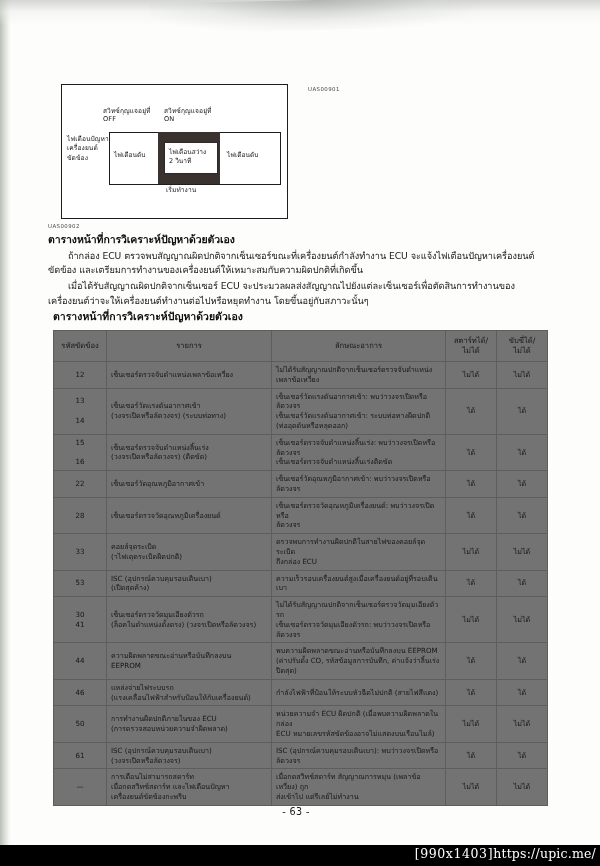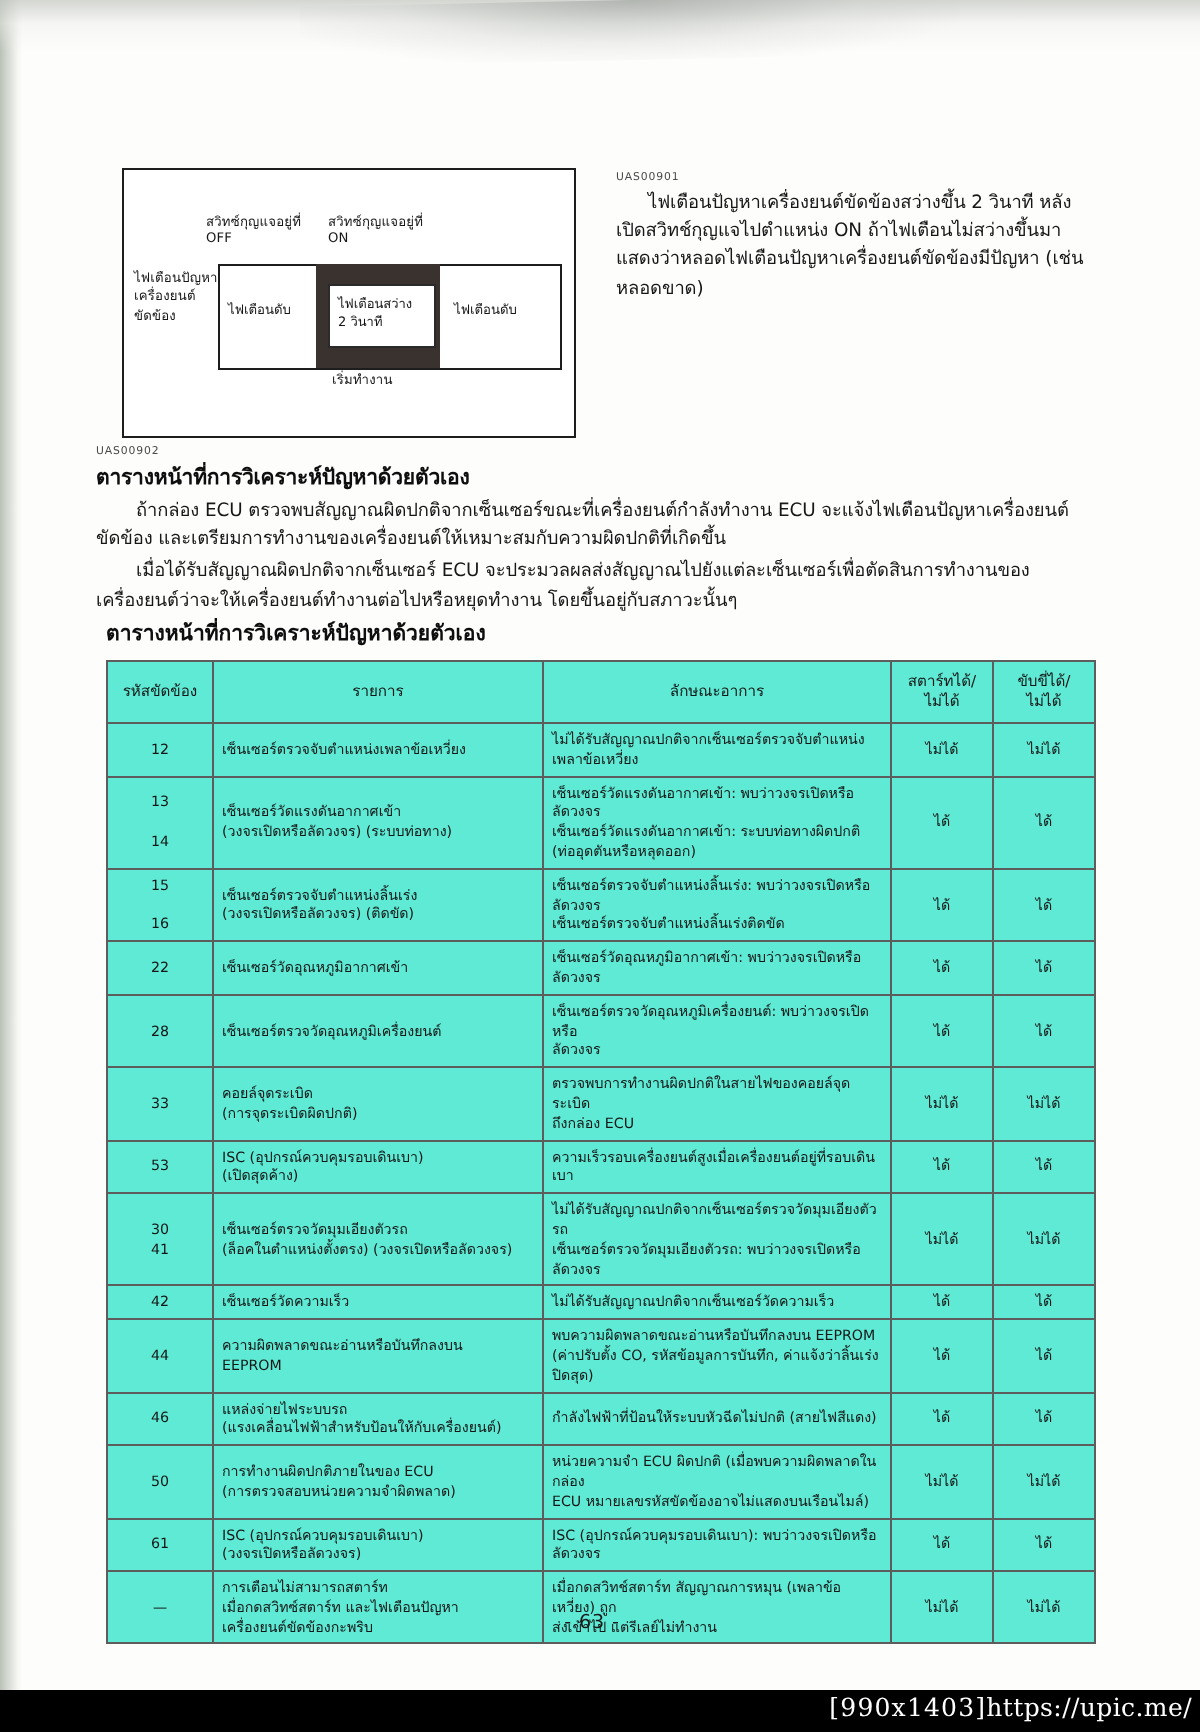--- a/index.html
+++ b/index.html
@@ -161,21 +161,21 @@
     color: #0e0e0e;
   }
 
   
   #dtc-table {
     position: absolute;
     left: 53px; top: 330px;
     width: 494px;
     border-collapse: collapse;
     table-layout: fixed;
-    background: #5eead4;
+    background: #737373;
   }
   #dtc-table col.c-code { width: 53px; }
   #dtc-table col.c-item { width: 165px; }
   #dtc-table col.c-symp { width: 174px; }
   #dtc-table col.c-start { width: 51px; }
   #dtc-table col.c-drive { width: 51px; }
 
   #dtc-table th, #dtc-table td {
     border: .9px solid #5d5d5d;
     color: #161616;
@@ -261,21 +261,20 @@
         <div id="fig-inset-text">ไฟเตือนสว่าง
 2 วินาที</div>
       </div>
 
       <div class="fig-label" id="fig-start">เริ่มทำงาน</div>
     </div>
   </div>
 
   <div id="intro-block">
     <div class="ref-code">UAS00901</div>
-    <div class="body-para">ไฟเตือนปัญหาเครื่องยนต์ขัดข้องสว่างขึ้น 2 วินาที หลังเปิดสวิทช์กุญแจไปตำแหน่ง ON ถ้าไฟเตือนไม่สว่างขึ้นมา แสดงว่าหลอดไฟเตือนปัญหาเครื่องยนต์ขัดข้องมีปัญหา (เช่น หลอดขาด)</div>
   </div>
 
   <div id="mid-block">
     <div class="ref-code">UAS00902</div>
     <div class="sec-heading">ตารางหน้าที่การวิเคราะห์ปัญหาด้วยตัวเอง</div>
     <div class="body-para">ถ้ากล่อง ECU ตรวจพบสัญญาณผิดปกติจากเซ็นเซอร์ขณะที่เครื่องยนต์กำลังทำงาน ECU จะแจ้งไฟเตือนปัญหาเครื่องยนต์ขัดข้อง และเตรียมการทำงานของเครื่องยนต์ให้เหมาะสมกับความผิดปกติที่เกิดขึ้น</div>
     <div class="body-para">เมื่อได้รับสัญญาณผิดปกติจากเซ็นเซอร์ ECU จะประมวลผลส่งสัญญาณไปยังแต่ละเซ็นเซอร์เพื่อตัดสินการทำงานของเครื่องยนต์ว่าจะให้เครื่องยนต์ทำงานต่อไปหรือหยุดทำงาน โดยขึ้นอยู่กับสภาวะนั้นๆ</div>
   </div>
 
   <div id="table-heading">ตารางหน้าที่การวิเคราะห์ปัญหาด้วยตัวเอง</div>
@@ -342,21 +341,21 @@
           <td class="code">28</td>
           <td class="item">เซ็นเซอร์ตรวจวัดอุณหภูมิเครื่องยนต์</td>
           <td class="symp">เซ็นเซอร์ตรวจวัดอุณหภูมิเครื่องยนต์: พบว่าวงจรเปิดหรือ
 ลัดวงจร</td>
           <td class="yn">ได้</td>
           <td class="yn">ได้</td>
         </tr>
         <tr>
           <td class="code">33</td>
           <td class="item">คอยล์จุดระเบิด
-(การจุดระเบิดผิดปกติ)</td>
+(าไฟเตุดระเบิดผิดปกติ)</td>
           <td class="symp">ตรวจพบการทำงานผิดปกติในสายไฟของคอยล์จุดระเบิด
 ถึงกล่อง ECU</td>
           <td class="yn">ไม่ได้</td>
           <td class="yn">ไม่ได้</td>
         </tr>
         <tr>
           <td class="code">53</td>
           <td class="item">ISC (อุปกรณ์ควบคุมรอบเดินเบา)
 (เปิดสุดค้าง)</td>
           <td class="symp">ความเร็วรอบเครื่องยนต์สูงเมื่อเครื่องยนต์อยู่ที่รอบเดินเบา</td>
@@ -367,27 +366,20 @@
           <td class="code">30
 41</td>
           <td class="item">เซ็นเซอร์ตรวจวัดมุมเอียงตัวรถ
 (ล็อคในตำแหน่งตั้งตรง) (วงจรเปิดหรือลัดวงจร)</td>
           <td class="symp">ไม่ได้รับสัญญาณปกติจากเซ็นเซอร์ตรวจวัดมุมเอียงตัวรถ
 เซ็นเซอร์ตรวจวัดมุมเอียงตัวรถ: พบว่าวงจรเปิดหรือลัดวงจร</td>
           <td class="yn">ไม่ได้</td>
           <td class="yn">ไม่ได้</td>
         </tr>
         <tr>
-          <td class="code">42</td>
-          <td class="item">เซ็นเซอร์วัดความเร็ว</td>
-          <td class="symp">ไม่ได้รับสัญญาณปกติจากเซ็นเซอร์วัดความเร็ว</td>
-          <td class="yn">ได้</td>
-          <td class="yn">ได้</td>
-        </tr>
-        <tr>
           <td class="code">44</td>
           <td class="item">ความผิดพลาดขณะอ่านหรือบันทึกลงบน
 EEPROM</td>
           <td class="symp">พบความผิดพลาดขณะอ่านหรือบันทึกลงบน EEPROM
 (ค่าปรับตั้ง CO, รหัสข้อมูลการบันทึก, ค่าแจ้งว่าลิ้นเร่งปิดสุด)</td>
           <td class="yn">ได้</td>
           <td class="yn">ได้</td>
         </tr>
         <tr>
           <td class="code">46</td>

